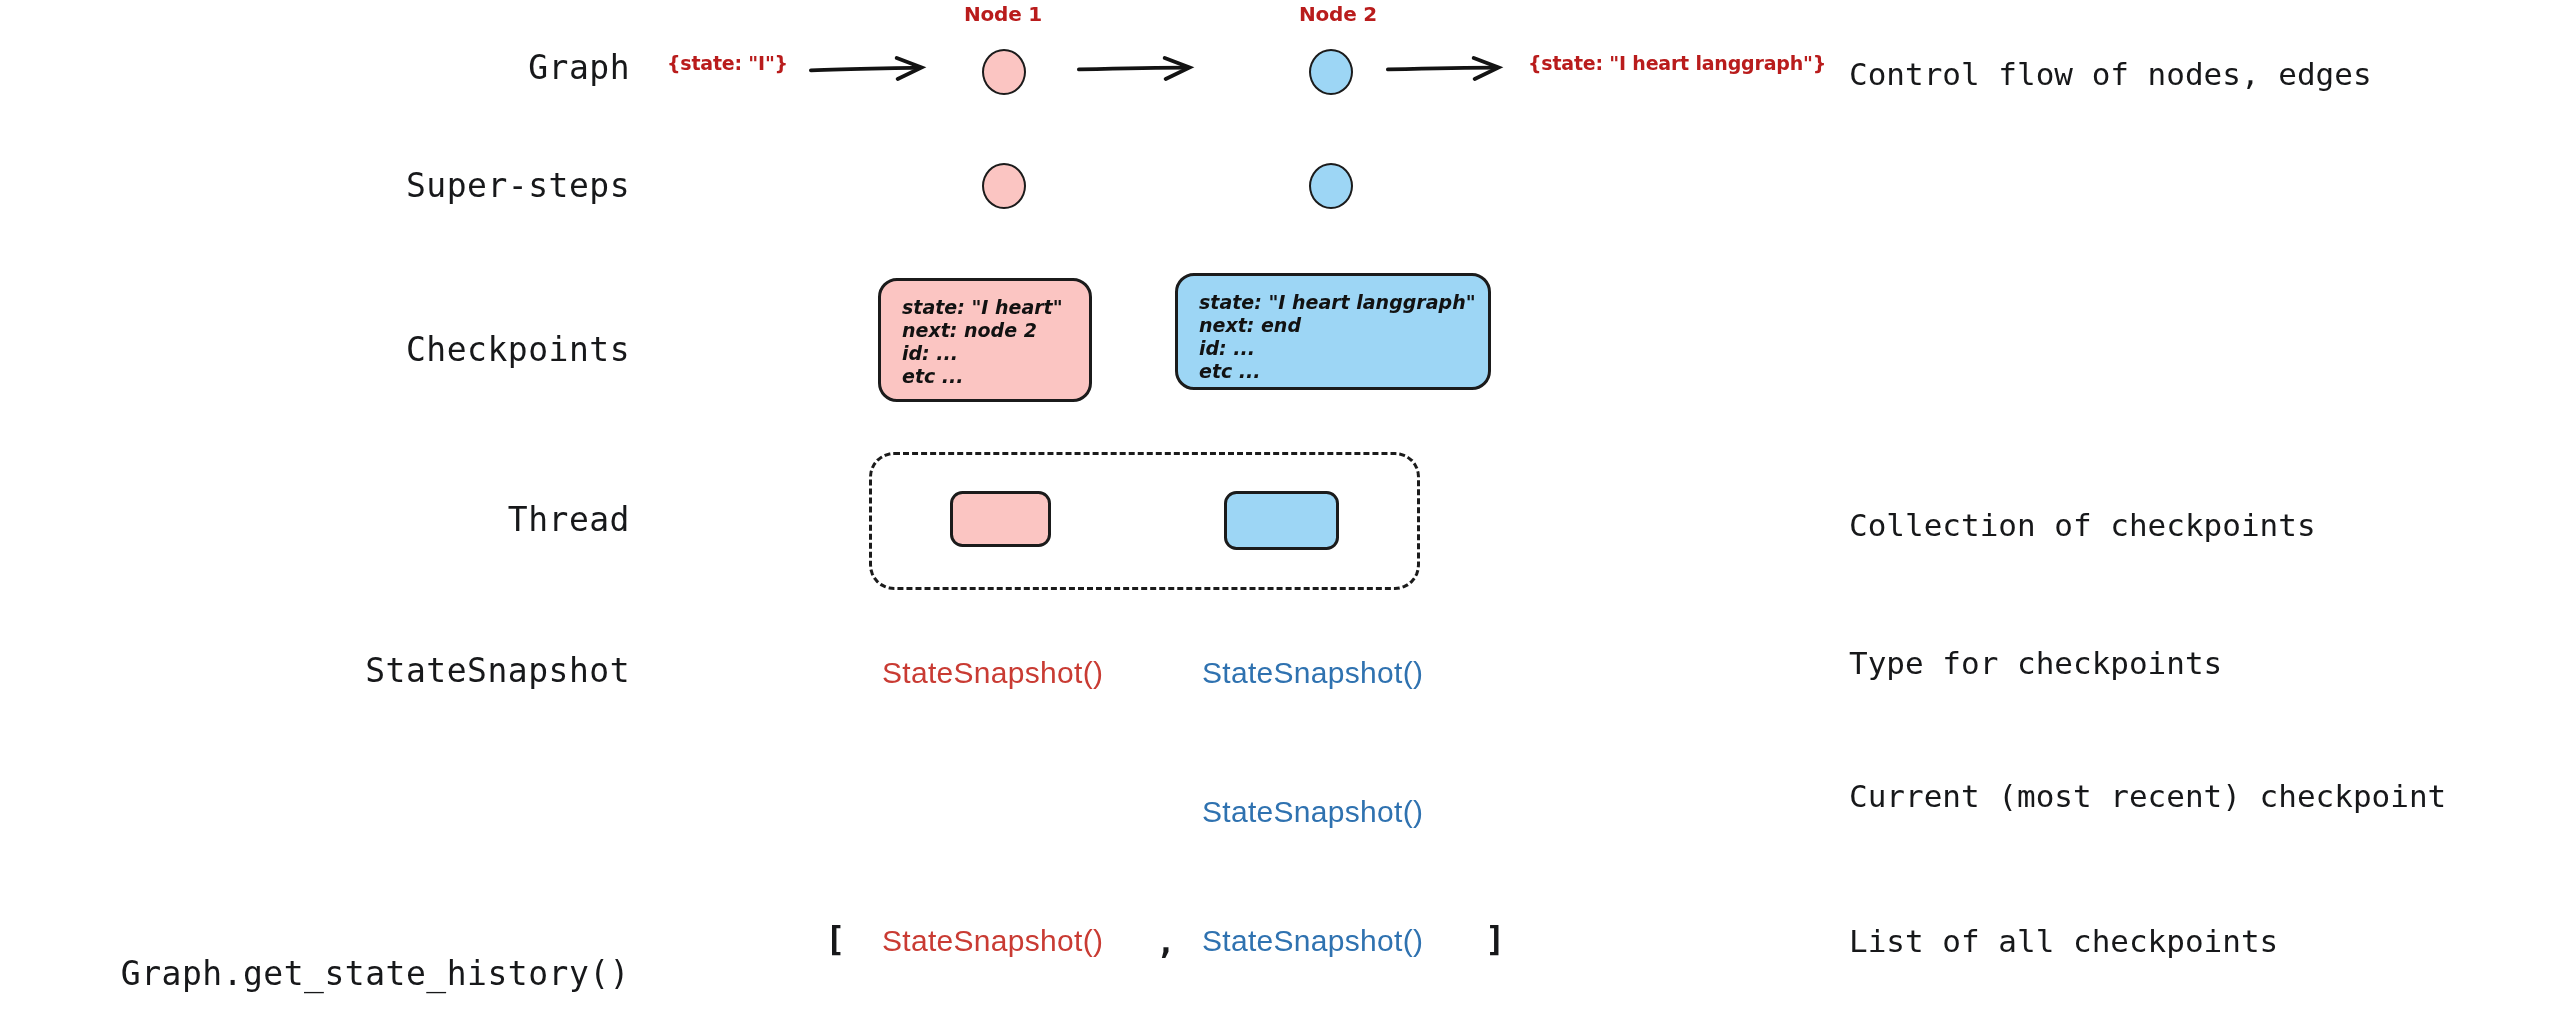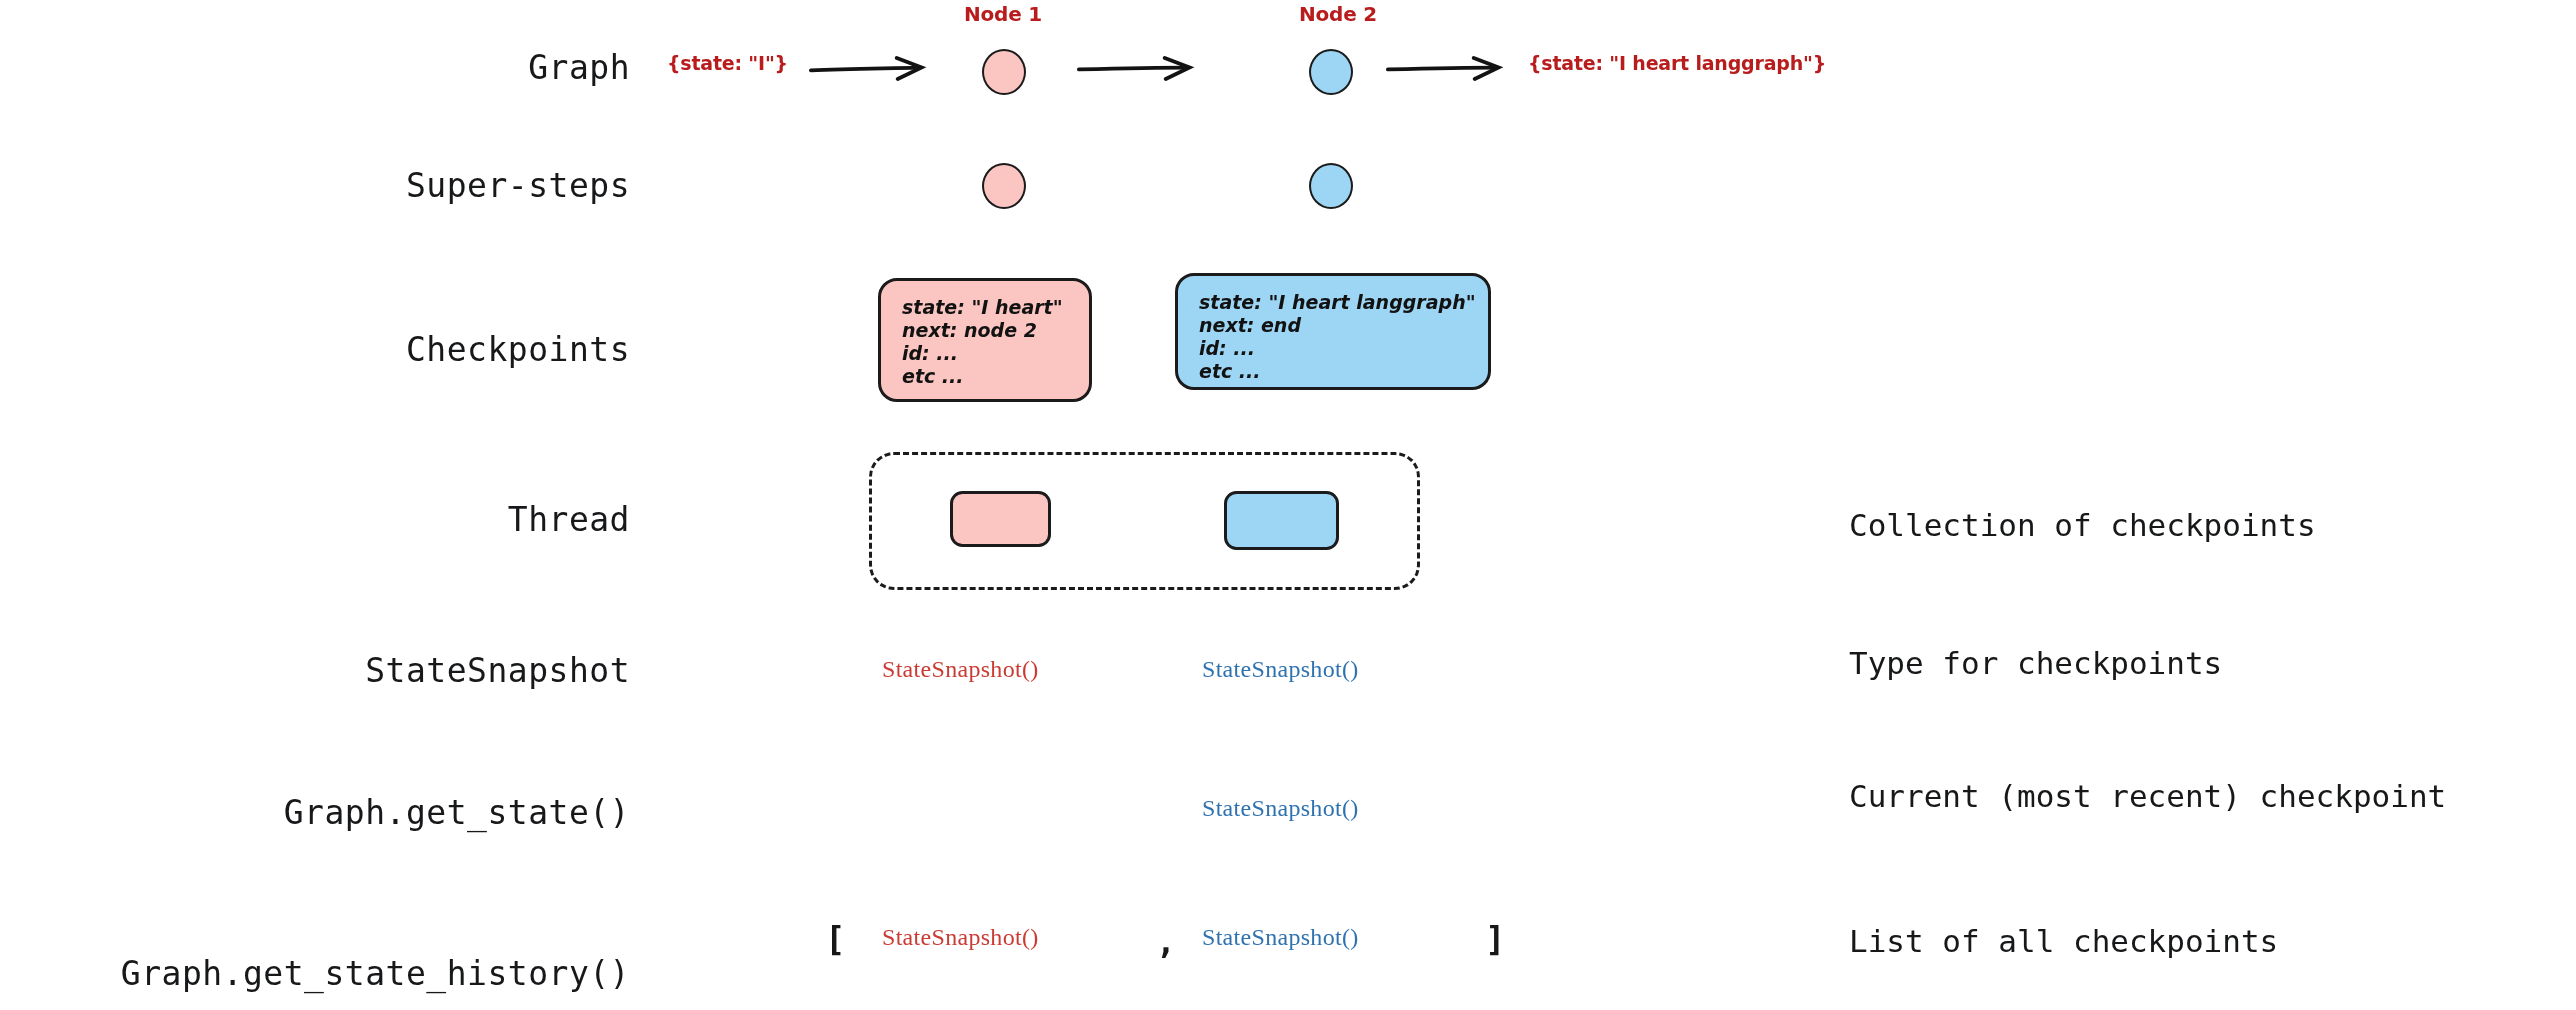--- a/index.html
+++ b/index.html
@@ -101,22 +101,22 @@
   .thread-chip {
     position: absolute;
     box-sizing: border-box;
     border: 3.8px solid #1b1b1b;
     border-radius: 12.4px;
   }
 
   
   .snap {
     position: absolute;
-    font-family: Liberation Serif, serif;
-    font-size: 24px;
+    font-family: Liberation Sans, sans-serif;
+    font-size: 30px;
     font-weight: 500;
     white-space: nowrap;
     letter-spacing: 0.3px;
   }
   .snap-red  { color: #c93b33; }
   .snap-blue { color: #2f72b0; }
   .bracket {
     position: absolute;
     font-family: "DejaVu Sans Mono", monospace;
     font-size: 34px;
@@ -139,23 +139,23 @@
 </head>
 <body>
 
 <div class="canvas">
 
   <div class="row-label" style="top: 48px;">Graph</div>
   <div class="row-label" style="top: 166px;">Super-steps</div>
   <div class="row-label" style="top: 330px;">Checkpoints</div>
   <div class="row-label" style="top: 500px;">Thread</div>
   <div class="row-label" style="top: 651px;">StateSnapshot</div>
-  <div class="row-label" style="top: 793px;">Graph.get_state()</div>
   <div class="row-label" style="top: 954px;">Graph.get_state_history()</div>
 
+  <div class="row-desc" style="top: 55px;">Control flow of nodes, edges</div>
   <div class="row-desc" style="top: 506px;">Collection of checkpoints</div>
   <div class="row-desc" style="top: 644px;">Type for checkpoints</div>
   <div class="row-desc" style="top: 777px;">Current (most recent) checkpoint</div>
   <div class="row-desc" style="top: 922px;">List of all checkpoints</div>
 
   <div class="hand hand-sm" style="left: 667px; top: 52px;">{state: "I"}</div>
 
   <div class="arrow" style="left: 809px; top: 56px;">
     <svg width="124" height="25" viewBox="0 0 130 26" fill="none">
       <path d="M2 15 C 40 13, 78 13, 116 12" stroke="#131313" stroke-width="4" stroke-linecap="round"></path>

